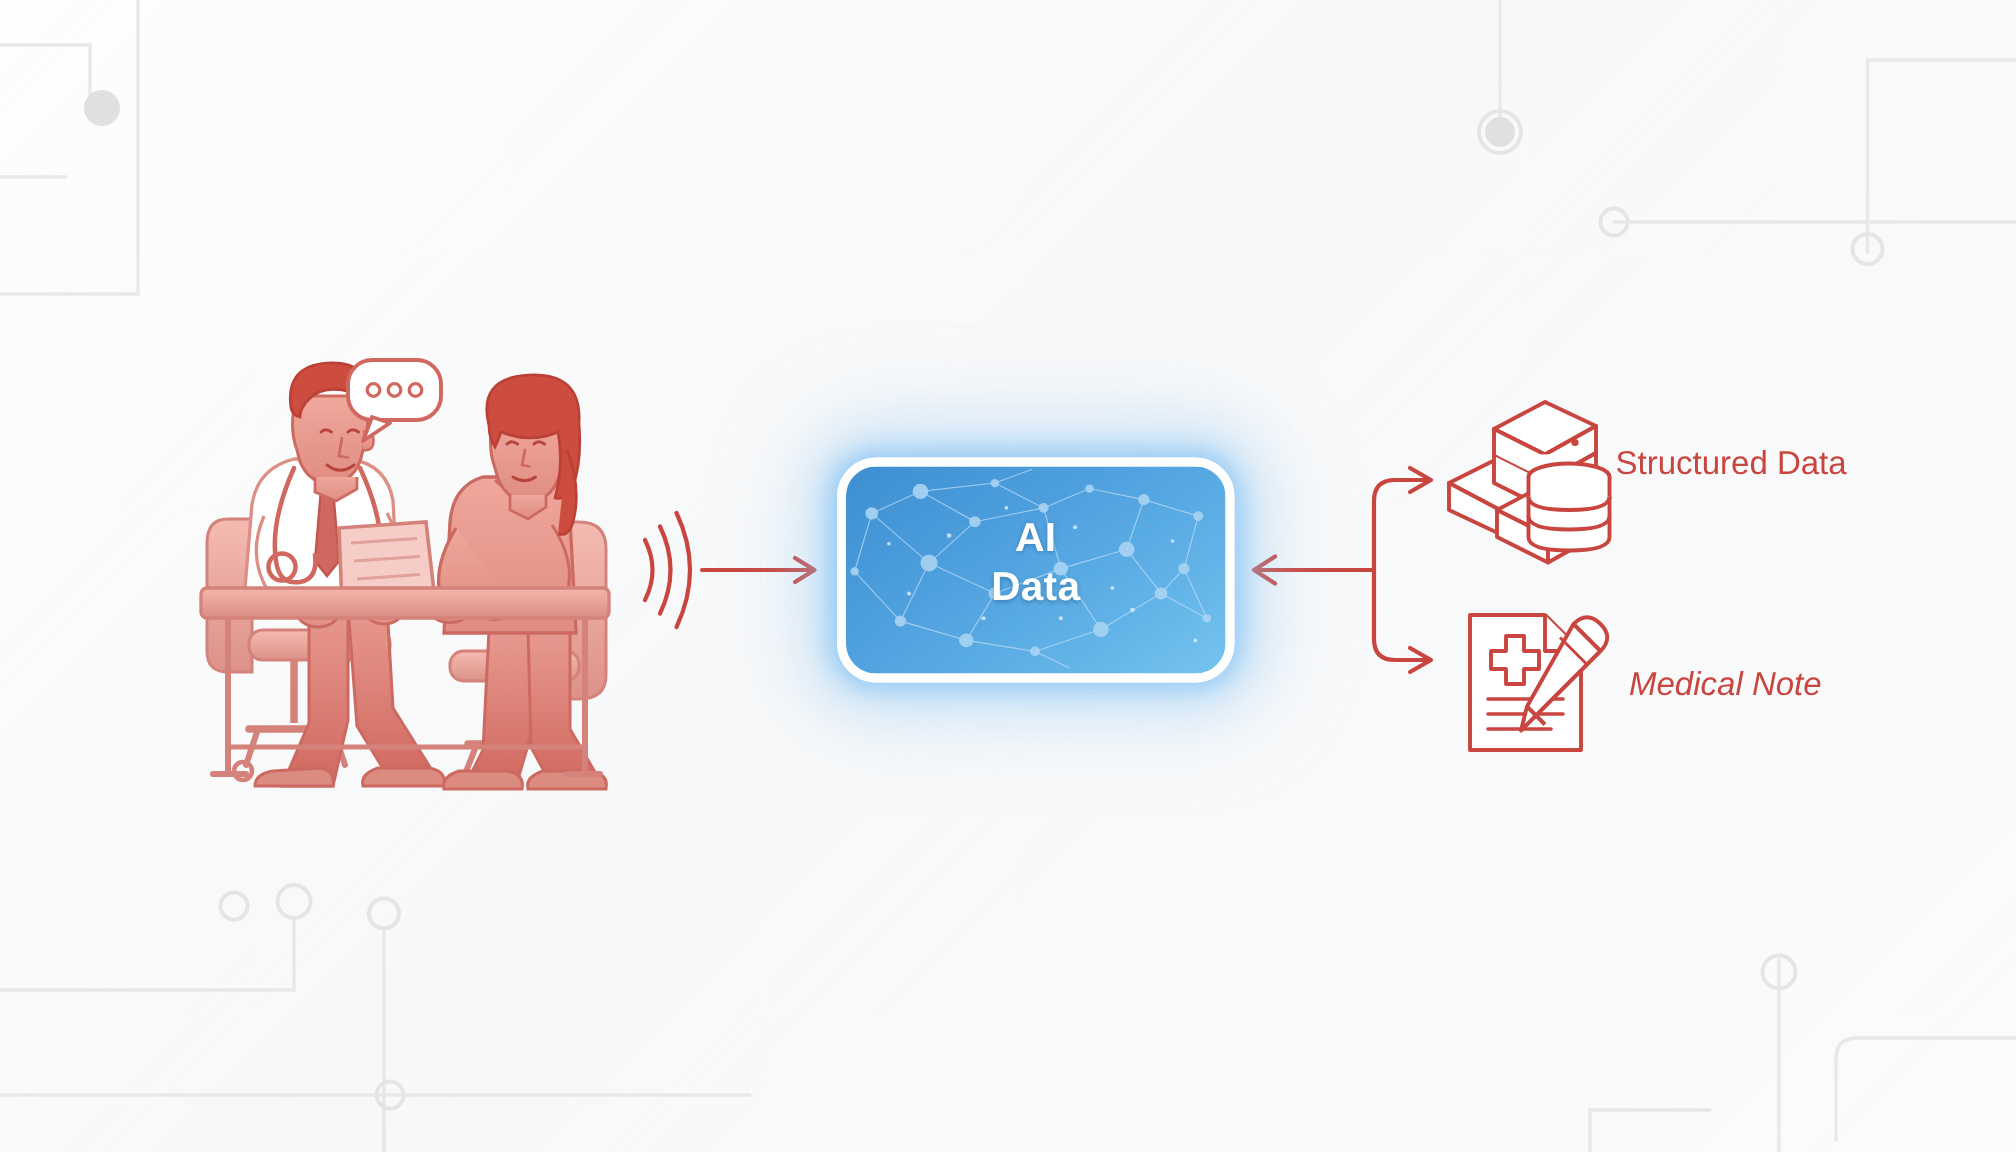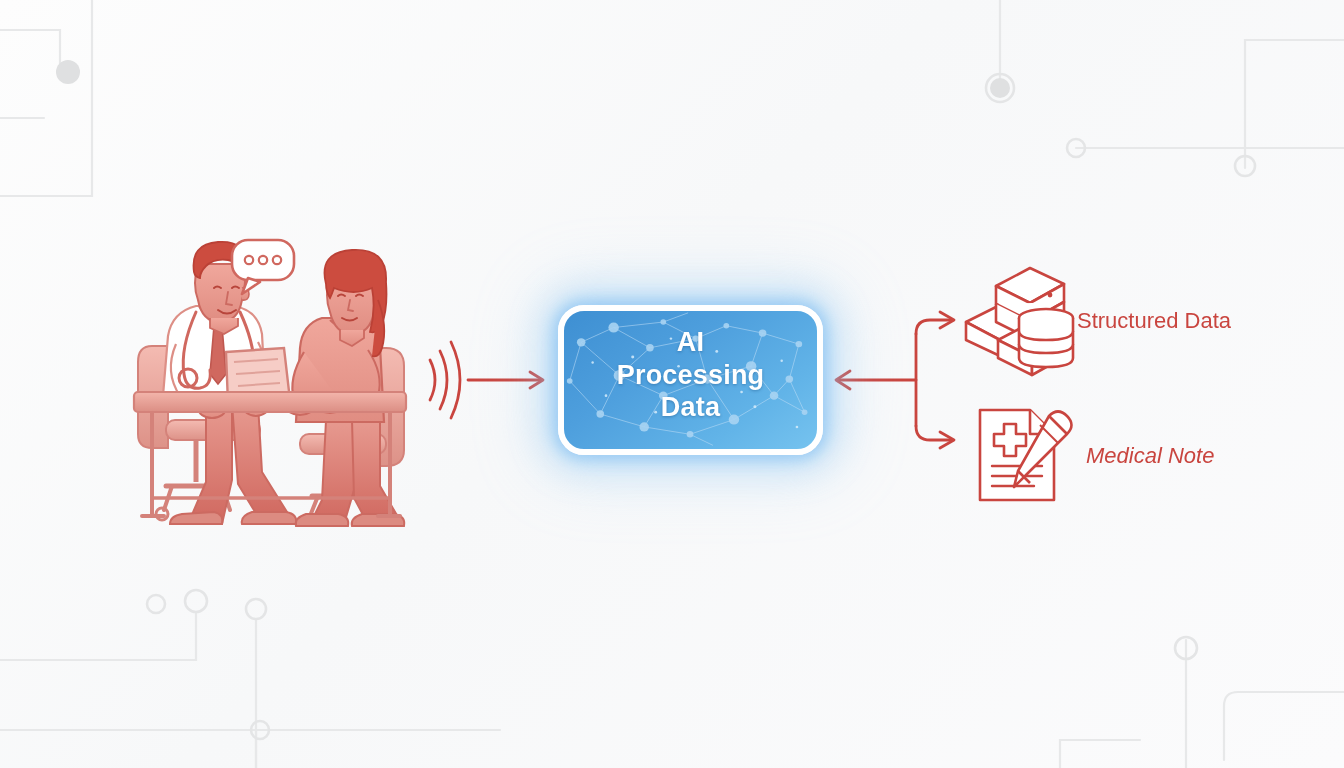--- a/index.html
+++ b/index.html
@@ -67,21 +67,21 @@
     pointer-events: none;
   }
 
   
   .out-label {
     position: absolute;
     color: #c9453f;
     font-size: 22px;
     white-space: nowrap;
   }
-  #label-structured { left: 1077px; top: 308px; }
+  #label-structured { left: 1077px; top: 296px; }
   #label-note       { left: 1086px; top: 443px; font-style: italic; }
 </style>
 </head>
 <body>
 
 <div id="stage">
 
   <svg class="layer" id="bg-circuits" viewBox="0 0 1344 768">
     <g stroke="#e7e8e9" stroke-width="2.2" fill="none" stroke-linecap="round">
 
@@ -335,21 +335,20 @@
           <circle cx="150" cy="110" r="1.4"></circle>
           <circle cx="30" cy="56" r="1.3"></circle>
           <circle cx="244" cy="126" r="1.4"></circle>
           <circle cx="112" cy="30" r="1.3"></circle>
           <circle cx="186" cy="88" r="1.4"></circle>
         </g>
       </svg>
     </div>
     <div class="core-label">
       <span>AI</span>
-      <span>Processing</span>
       <span>Data</span>
     </div>
   </div>
 
   <div id="outputs" class="layer">
 
     <svg class="layer" viewBox="0 0 1344 768">
 
       <g stroke="#c9453f" fill="#ffffff" stroke-width="2.6" stroke-linejoin="round">
 

